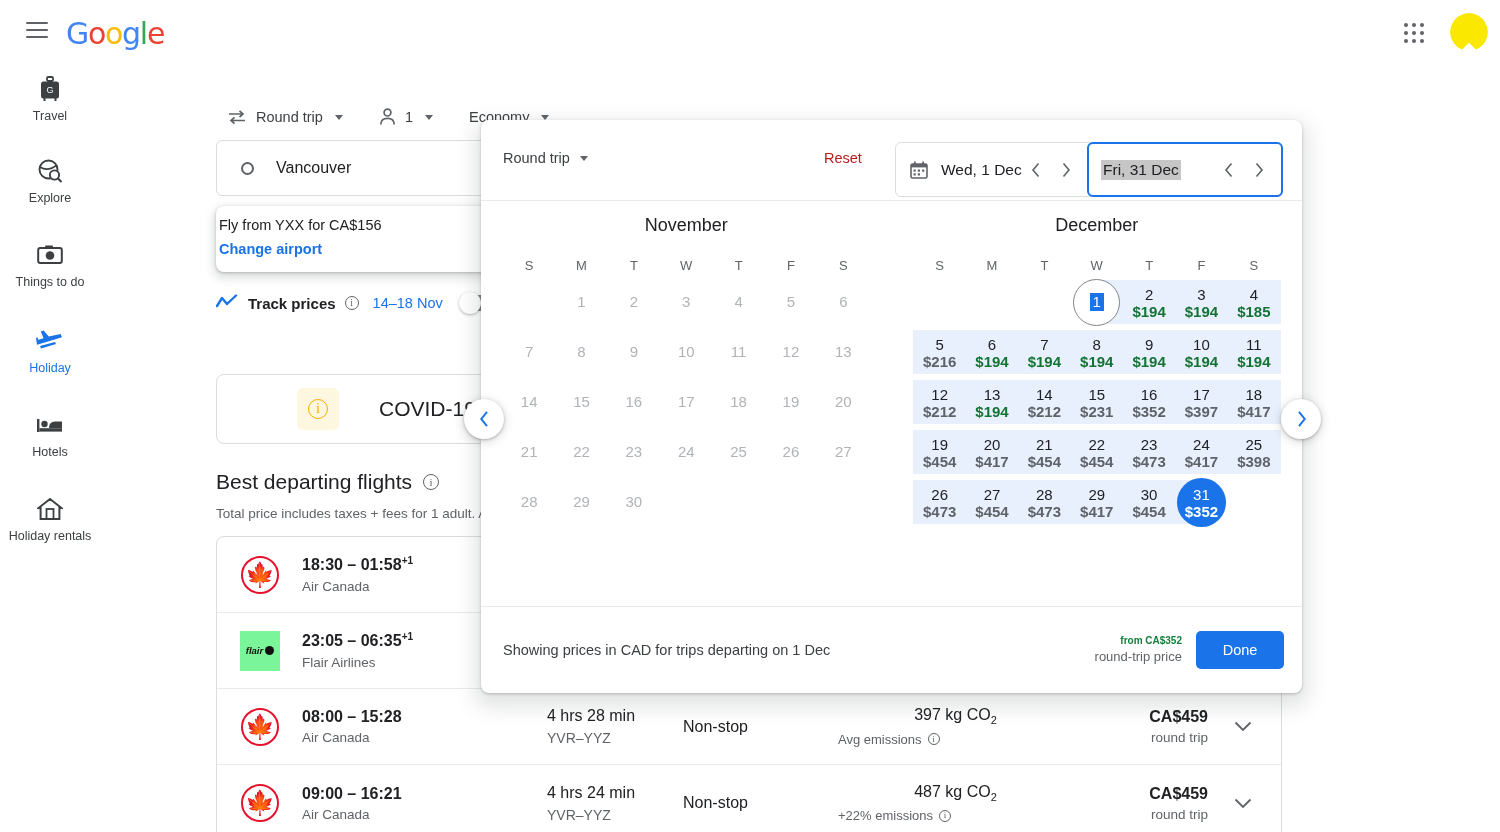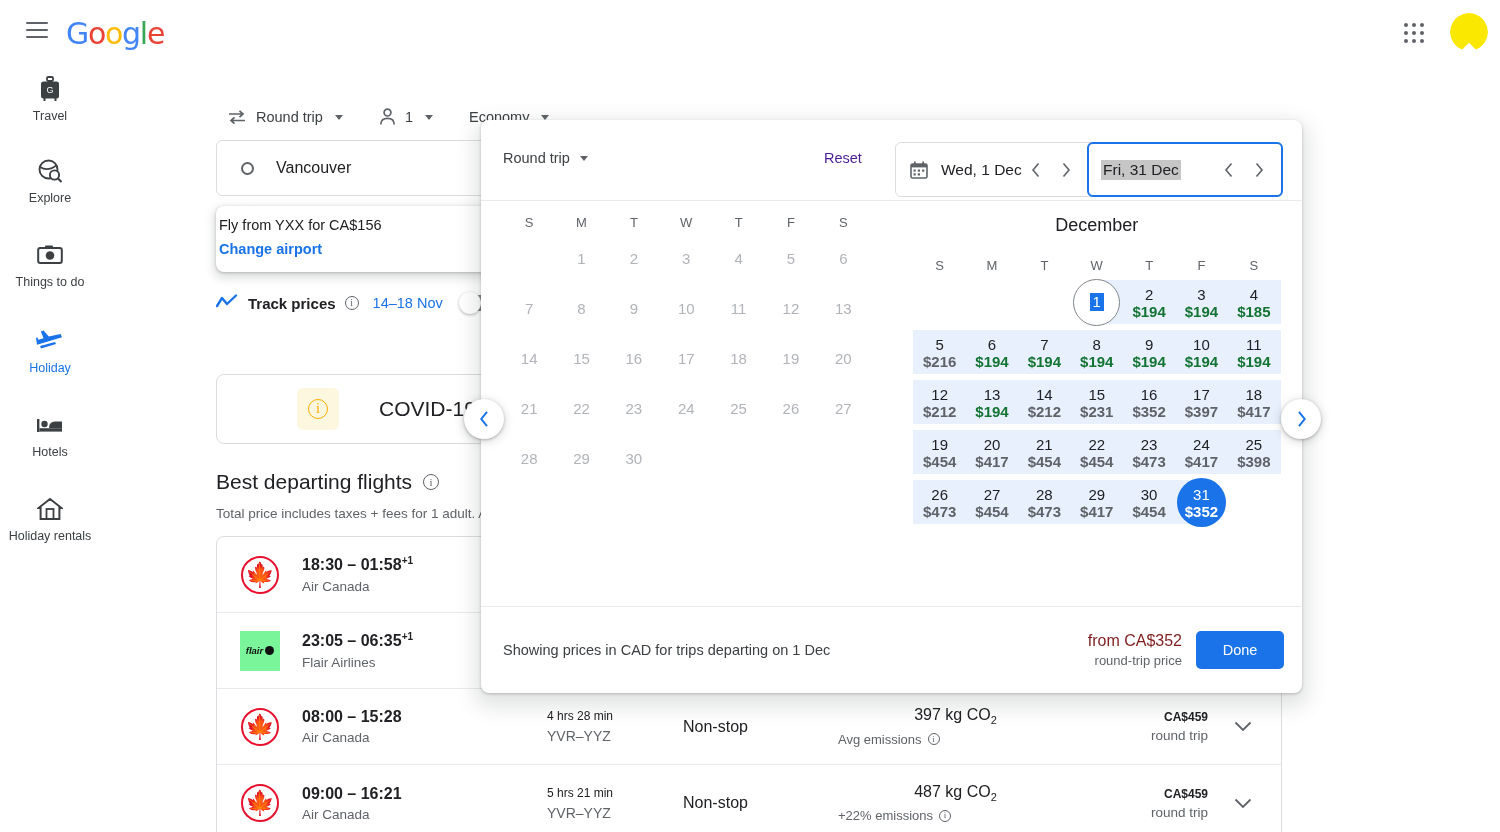--- a/index.html
+++ b/index.html
@@ -98,42 +98,42 @@
   .ac-logo span { font-size: 24px; color: #e8112d; line-height: 1; }
   .flair-logo { width: 40px; height: 40px; background: #7bf59a; display: flex; align-items: center;
              justify-content: center; gap: 2px; }
   .flair-logo b { font-size: 9.5px; color: #111; font-style: italic; }
   .flair-logo i { width: 9px; height: 9px; border-radius: 50%; background: #111; display: block; }
   .fcol-time { width: 245px; margin-left: 20px; }
   .fcol-time .t { font-size: 16px; font-weight: 700; color: #202124; }
   .fcol-time .t sup { font-size: 10px; font-weight: 700; }
   .fcol-time .a { font-size: 13.5px; color: #5f6368; margin-top: 4px; }
   .fcol-dur { width: 136px; }
-  .fcol-dur .t { font-size: 12px; color: #202124; }
+  .fcol-dur .t { font-size: 16px; color: #202124; }
   .fcol-dur .a { font-size: 14px; color: #5f6368; margin-top: 5px; }
   .fcol-stop { width: 155px; font-size: 16px; color: #202124; }
   .fcol-emis { width: 235px; text-align: center; }
   .fcol-emis .t { font-size: 16px; color: #202124; }
   .fcol-emis .t sub { font-size: 11px; }
   .fcol-emis .a { font-size: 13px; color: #5f6368; margin-top: 5px; display: flex; align-items: center; }
   .fcol-price { width: 135px; text-align: right; }
-  .fcol-price .t { font-size: 12px; font-weight: 700; color: #202124; }
+  .fcol-price .t { font-size: 16px; font-weight: 700; color: #202124; }
   .fcol-price .a { font-size: 13.5px; color: #5f6368; margin-top: 4px; }
   .fcol-exp { width: 70px; display: flex; align-items: center; justify-content: center; cursor: pointer; }
 
   
   .dialog { position: absolute; left: 481px; top: 120px; width: 821px; height: 573px;
             background: #fff; border-radius: 8px;
             box-shadow: 0 1px 3px rgba(60,64,67,.3), 0 8px 20px 6px rgba(60,64,67,.15); z-index: 50; }
   .dlg-head { height: 81px; border-bottom: 1px solid #e8eaed; position: relative; }
   .dlg-trip { position: absolute; left: 22px; top: 30px; display: flex; align-items: center;
             font-size: 14.5px; color: #3c4043; cursor: pointer; }
   .dlg-trip .caret { width: 0; height: 0; border-left: 4.5px solid transparent; border-right: 4.5px solid transparent;
             border-top: 5px solid #5f6368; margin-left: 10px; }
-  .dlg-reset { position: absolute; left: 343px; top: 30px; font-size: 14.5px; color: #4c1d95;
+  .dlg-reset { position: absolute; left: 343px; top: 30px; font-size: 14.5px; color: #b91c1c;
             font-weight: 500; cursor: pointer; }
   .dateboxes { position: absolute; left: 414px; top: 22px; width: 388px; height: 55px;
             border: 1px solid #dadce0; border-radius: 6px; display: flex; }
   .datebox { flex: 1; display: flex; align-items: center; position: relative; }
   .datebox.focused { border: 2px solid #1a73e8; border-radius: 6px; margin: -1px; }
   .datebox .cal-ico { margin-left: 14px; width: 18px; height: 18px; }
   .datebox .dval { font-size: 15.5px; color: #202124; margin-left: 13px; }
   .datebox.focused .dval { background: #c6c6c6; padding: 1px 2px; margin-left: 12px; }
   .datebox .navs { position: absolute; right: 8px; display: flex; gap: 2px; }
   .navbtn { width: 28px; height: 28px; display: flex; align-items: center; justify-content: center;
@@ -158,21 +158,21 @@
   .cell.today-ring .ring { position: absolute; width: 47px; height: 47px; border: 1.6px solid #80868b;
           border-radius: 50%; z-index: 1; background: #fff; }
   .cell.today-ring .d { background: #1a73e8; color: #fff; padding: 0 3px; }
   .cell.sel-end .selcirc { position: absolute; width: 49px; height: 49px; border-radius: 50%;
           background: #1a73e8; z-index: 1; }
   .cell.sel-end .d, .cell.sel-end .p { color: #fff; }
 
   .dlg-foot { height: 86px; border-top: 1px solid #e8eaed; display: flex; align-items: center; position: relative; }
   .dlg-foot .note { position: absolute; left: 22px; font-size: 14.5px; color: #3c4043; }
   .dlg-foot .pricebox { position: absolute; right: 120px; text-align: right; }
-  .dlg-foot .pricebox .p1 { font-size: 16px; font-weight: 400; color: #7f1d1d; }
+  .dlg-foot .pricebox .p1 { font-size: 10px; font-weight: 700; color: #15803d; }
   .dlg-foot .pricebox .p2 { font-size: 13px; color: #5f6368; margin-top: 3px; }
   .dlg-foot .done { position: absolute; right: 18px; width: 88px; height: 38px; background: #1a73e8;
           color: #fff; border-radius: 5px; font-size: 14.5px; font-weight: 500; border: none; cursor: pointer;
           display: flex; align-items: center; justify-content: center; }
 
   .fab { position: absolute; width: 40px; height: 40px; border-radius: 50%; background: #fff;
          box-shadow: 0 1px 3px rgba(60,64,67,.35), 0 2px 8px 2px rgba(60,64,67,.15);
          display: flex; align-items: center; justify-content: center; cursor: pointer; z-index: 60; }
   .fab.left { left: 464px; top: 399px; }
   .fab.right { left: 1281px; top: 399px; }
@@ -405,21 +405,21 @@
         <div class="flogo">
           <div class="ac-logo">
               <span>🍁</span>
             </div>
         </div>
         <div class="fcol-time">
           <div class="t"><span>09:00 – 16:21</span></div>
           <div class="a">Air Canada</div>
         </div>
         <div class="fcol-dur">
-          <div class="t">5 hrs 21 min</div>
+          <div class="t">4 hrs 24 min</div>
           <div class="a">YVR–YYZ</div>
         </div>
         <div class="fcol-stop">Non-stop</div>
         <div class="fcol-emis">
           <div class="t"><span>487 kg CO</span><sub>2</sub></div>
           <div class="a">
               <span>+22% emissions</span>
               <span class="info-i" style="width:12px;height:12px;font-size:9px;margin-left:6px">i</span>
             </div>
         </div>
@@ -487,20 +487,21 @@
                   <path d="M2.5 1.5 L8 8 L2.5 14.5" fill="none" stroke="#5f6368" stroke-width="1.6"></path>
                 </svg>
             </div>
           </div>
         </div>
       </div>
     </div>
 
     <div class="months" id="months">
         <div class="month">
+          <div class="month-title">November</div>
           <div class="dow">
             <span>S</span>
             <span>M</span>
             <span>T</span>
             <span>W</span>
             <span>T</span>
             <span>F</span>
             <span>S</span>
           </div>
           <div class="grid">

